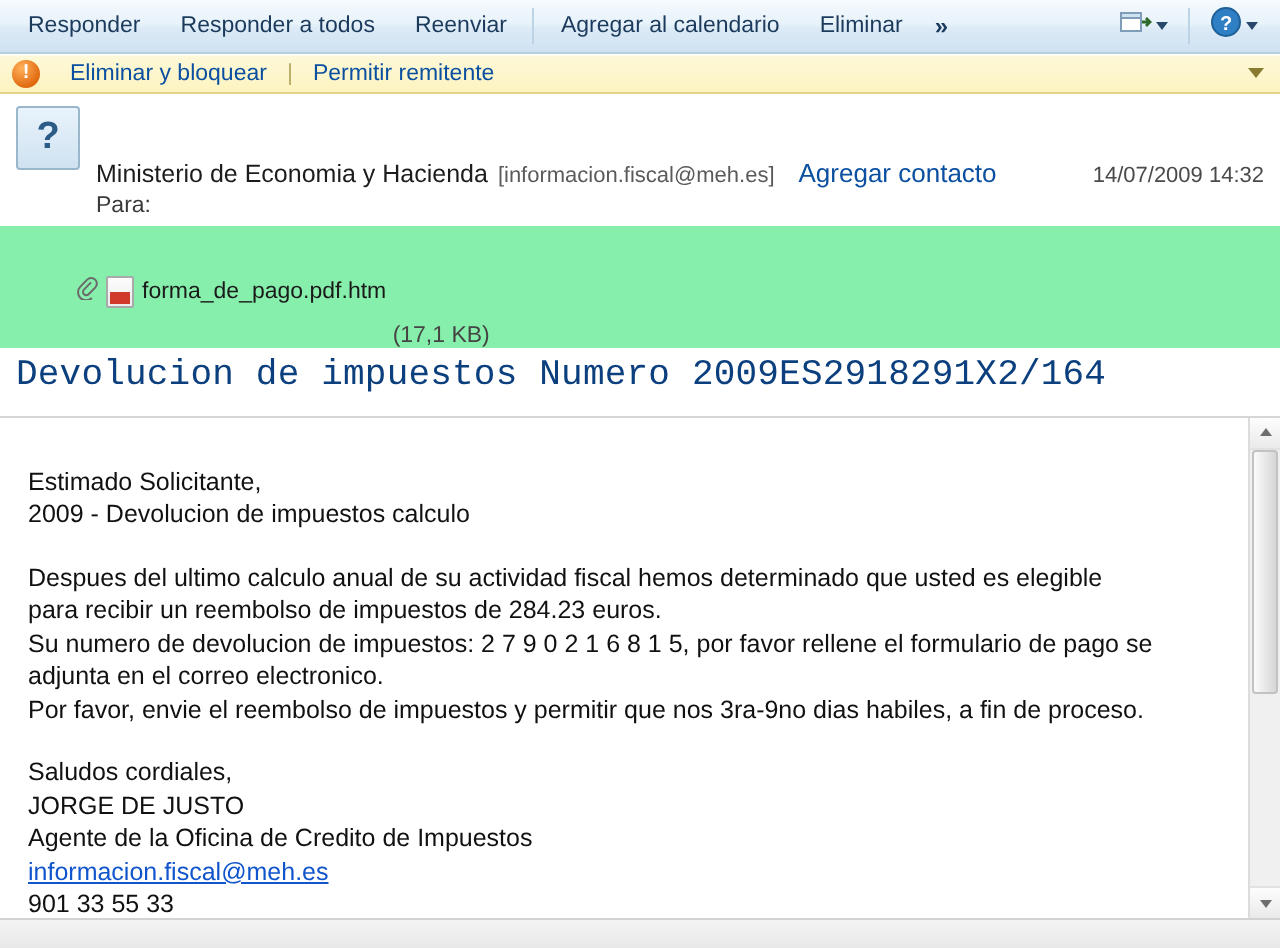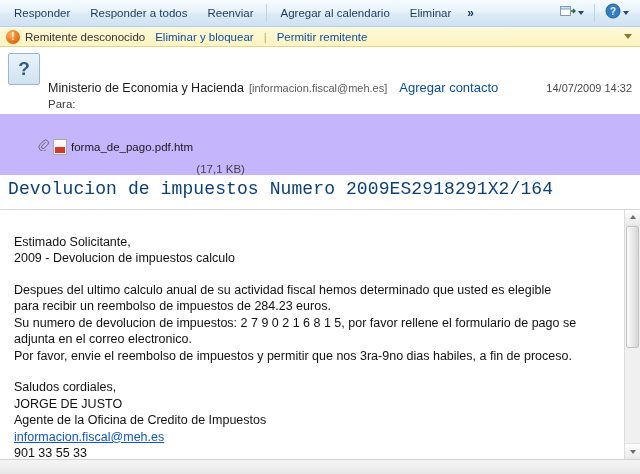--- a/index.html
+++ b/index.html
@@ -14,21 +14,21 @@
     font-size: 12px;
     color: #000;
     background: #ffffff;
   }
   .window {
     width: 640px;
     height: 474px;
     position: relative;
     display: flex;
     flex-direction: column;
-    background: #c4b5fd;
+    background: #86efac;
   }
 
   
   .toolbar {
     height: 28px;
     display: flex;
     align-items: center;
     background: linear-gradient(to bottom, #f6fbfe 0%, #e7f2fa 45%, #dceaf6 55%, #cfe2f2 100%);
     border-bottom: 1px solid #b5cfe0;
     padding: 0 4px;
@@ -346,21 +346,20 @@
             <text x="8" y="12" font-size="10" font-family="Liberation Sans, sans-serif" fill="#ffffff" text-anchor="middle" font-weight="bold">?</text>
           </svg>
         </span>
         <span class="caret-sm"></span>
       </div>
     </div>
   </div>
 
   <div class="warnbar">
     <div class="warn-ico">!</div>
-    <span class="warn-text">Remitente desconocido</span>
     <a class="warn-link">Eliminar y bloquear</a>
     <span class="warn-div">|</span>
     <a class="warn-link">Permitir remitente</a>
     <div class="warn-caret"></div>
   </div>
 
   <div class="header">
     <div class="avatar">?</div>
     <div class="hdr-main">
       <div class="hdr-row1">

